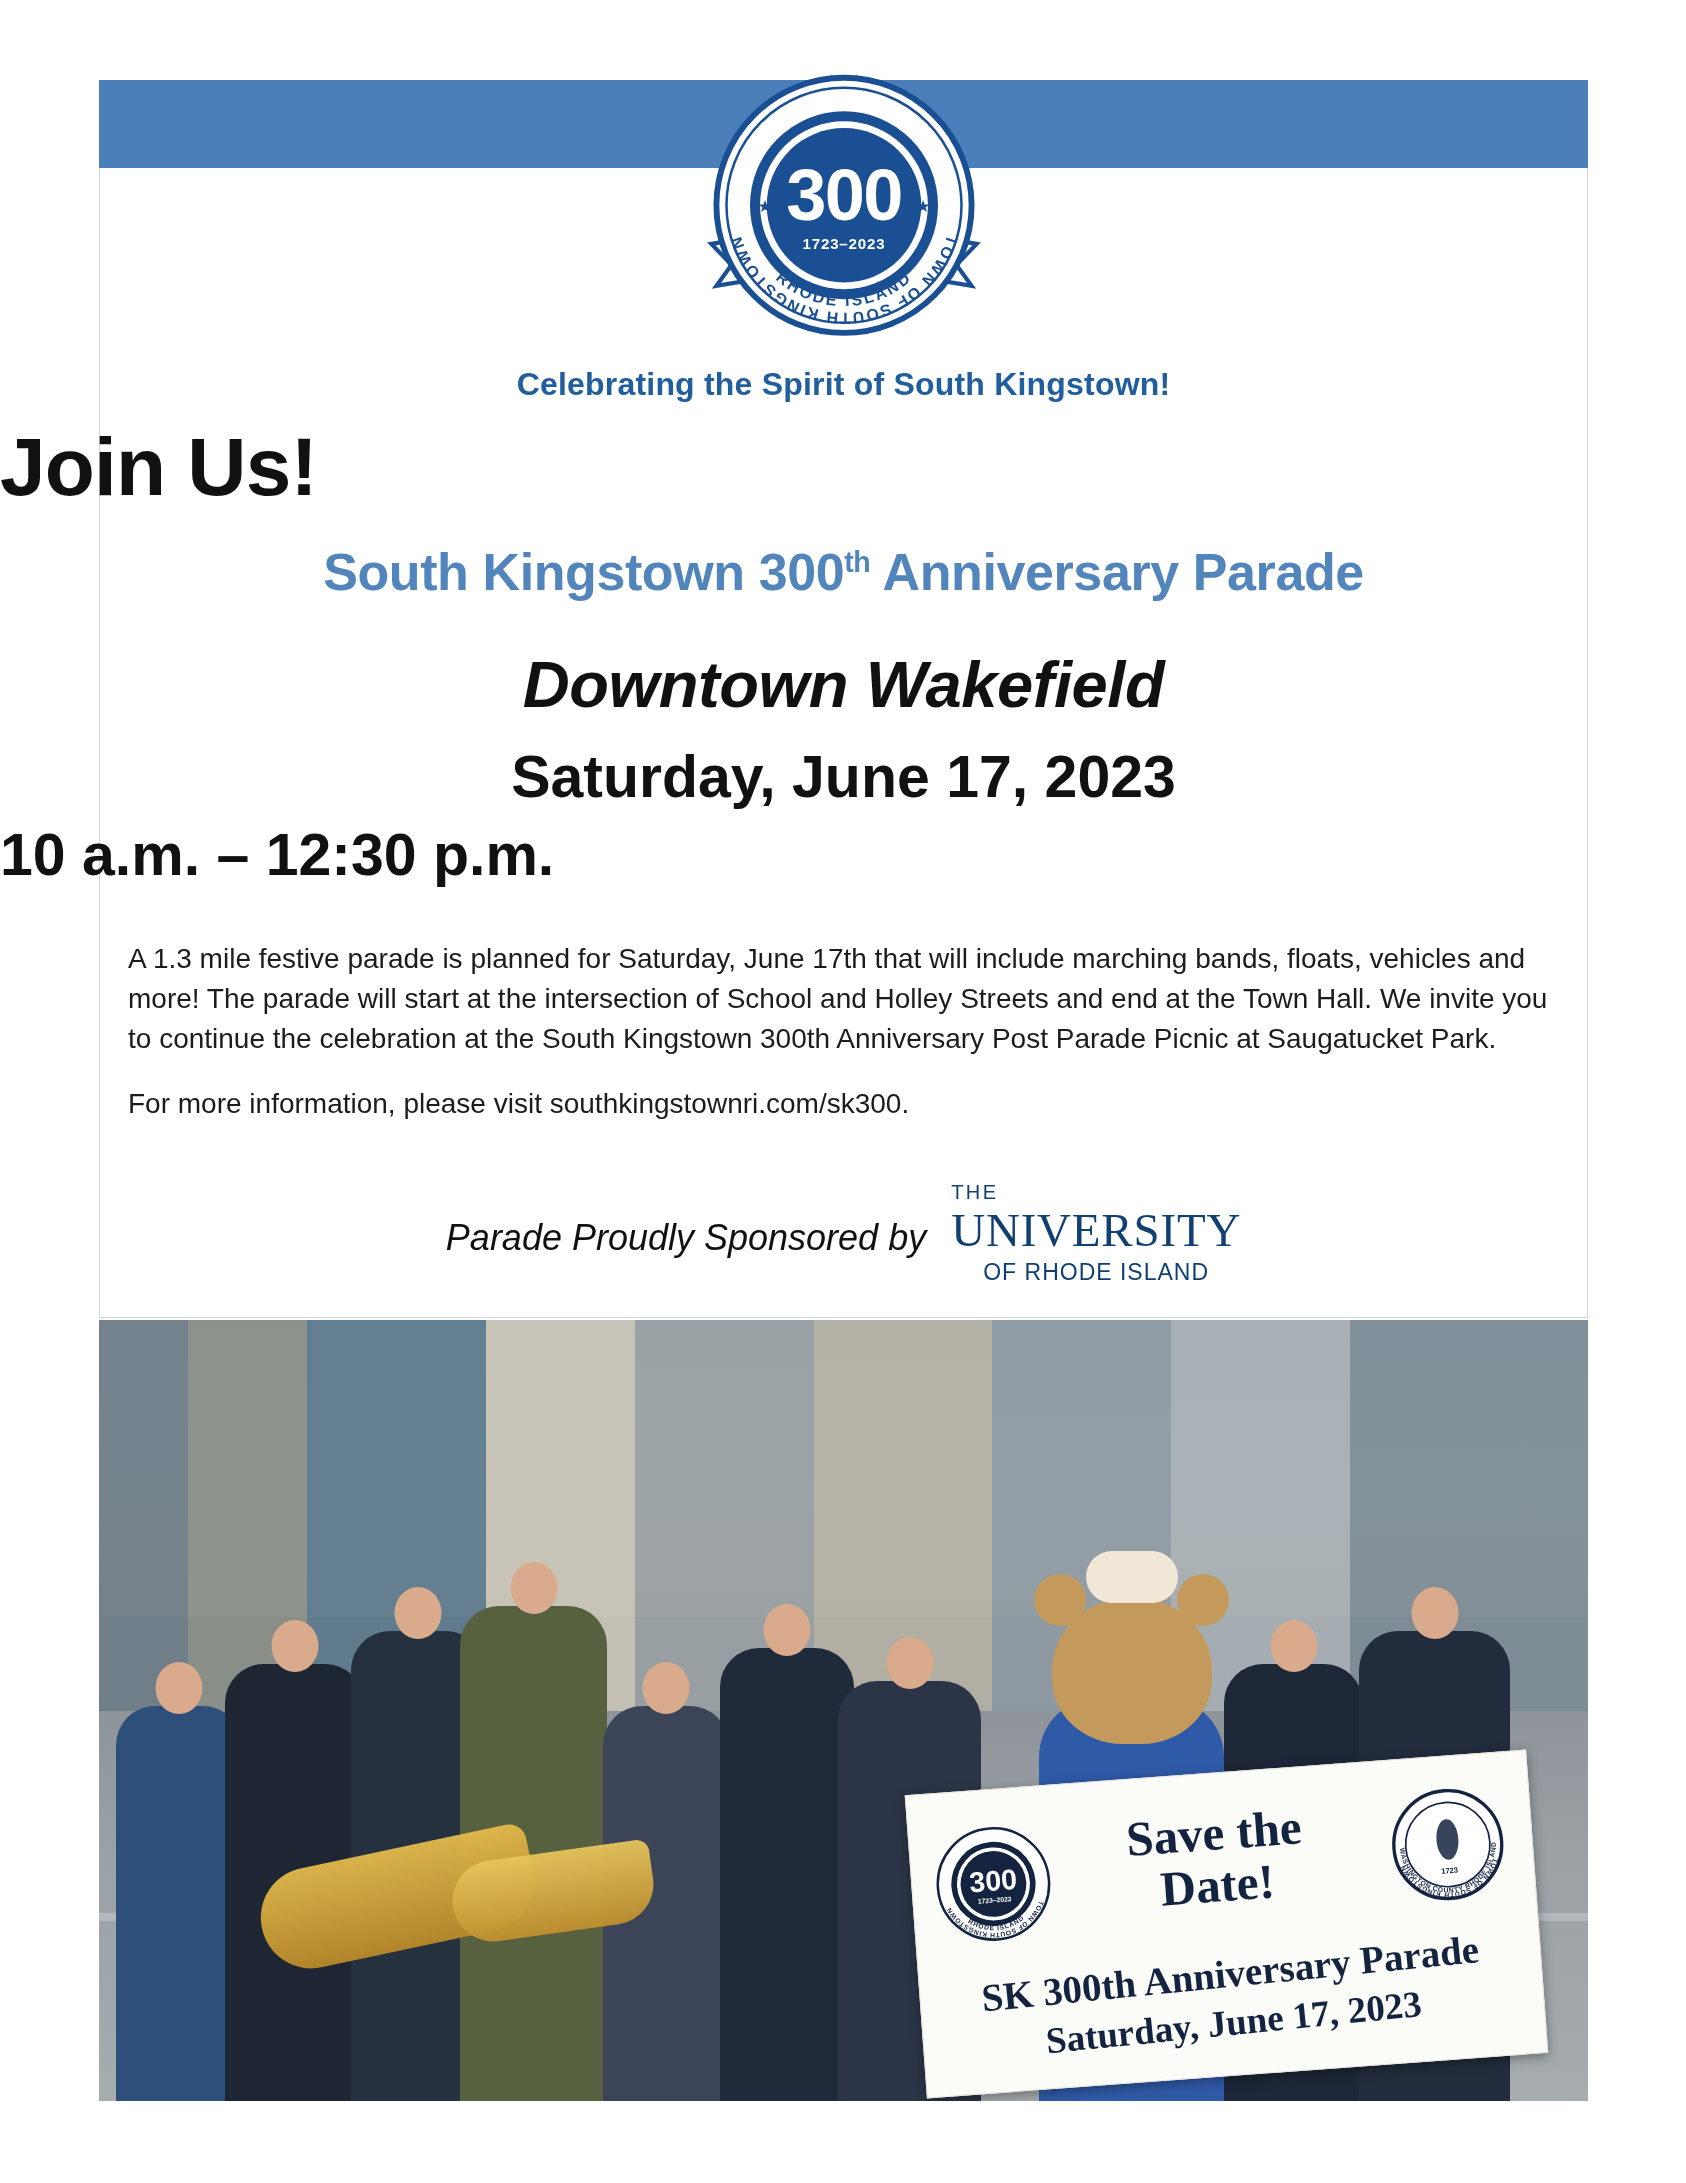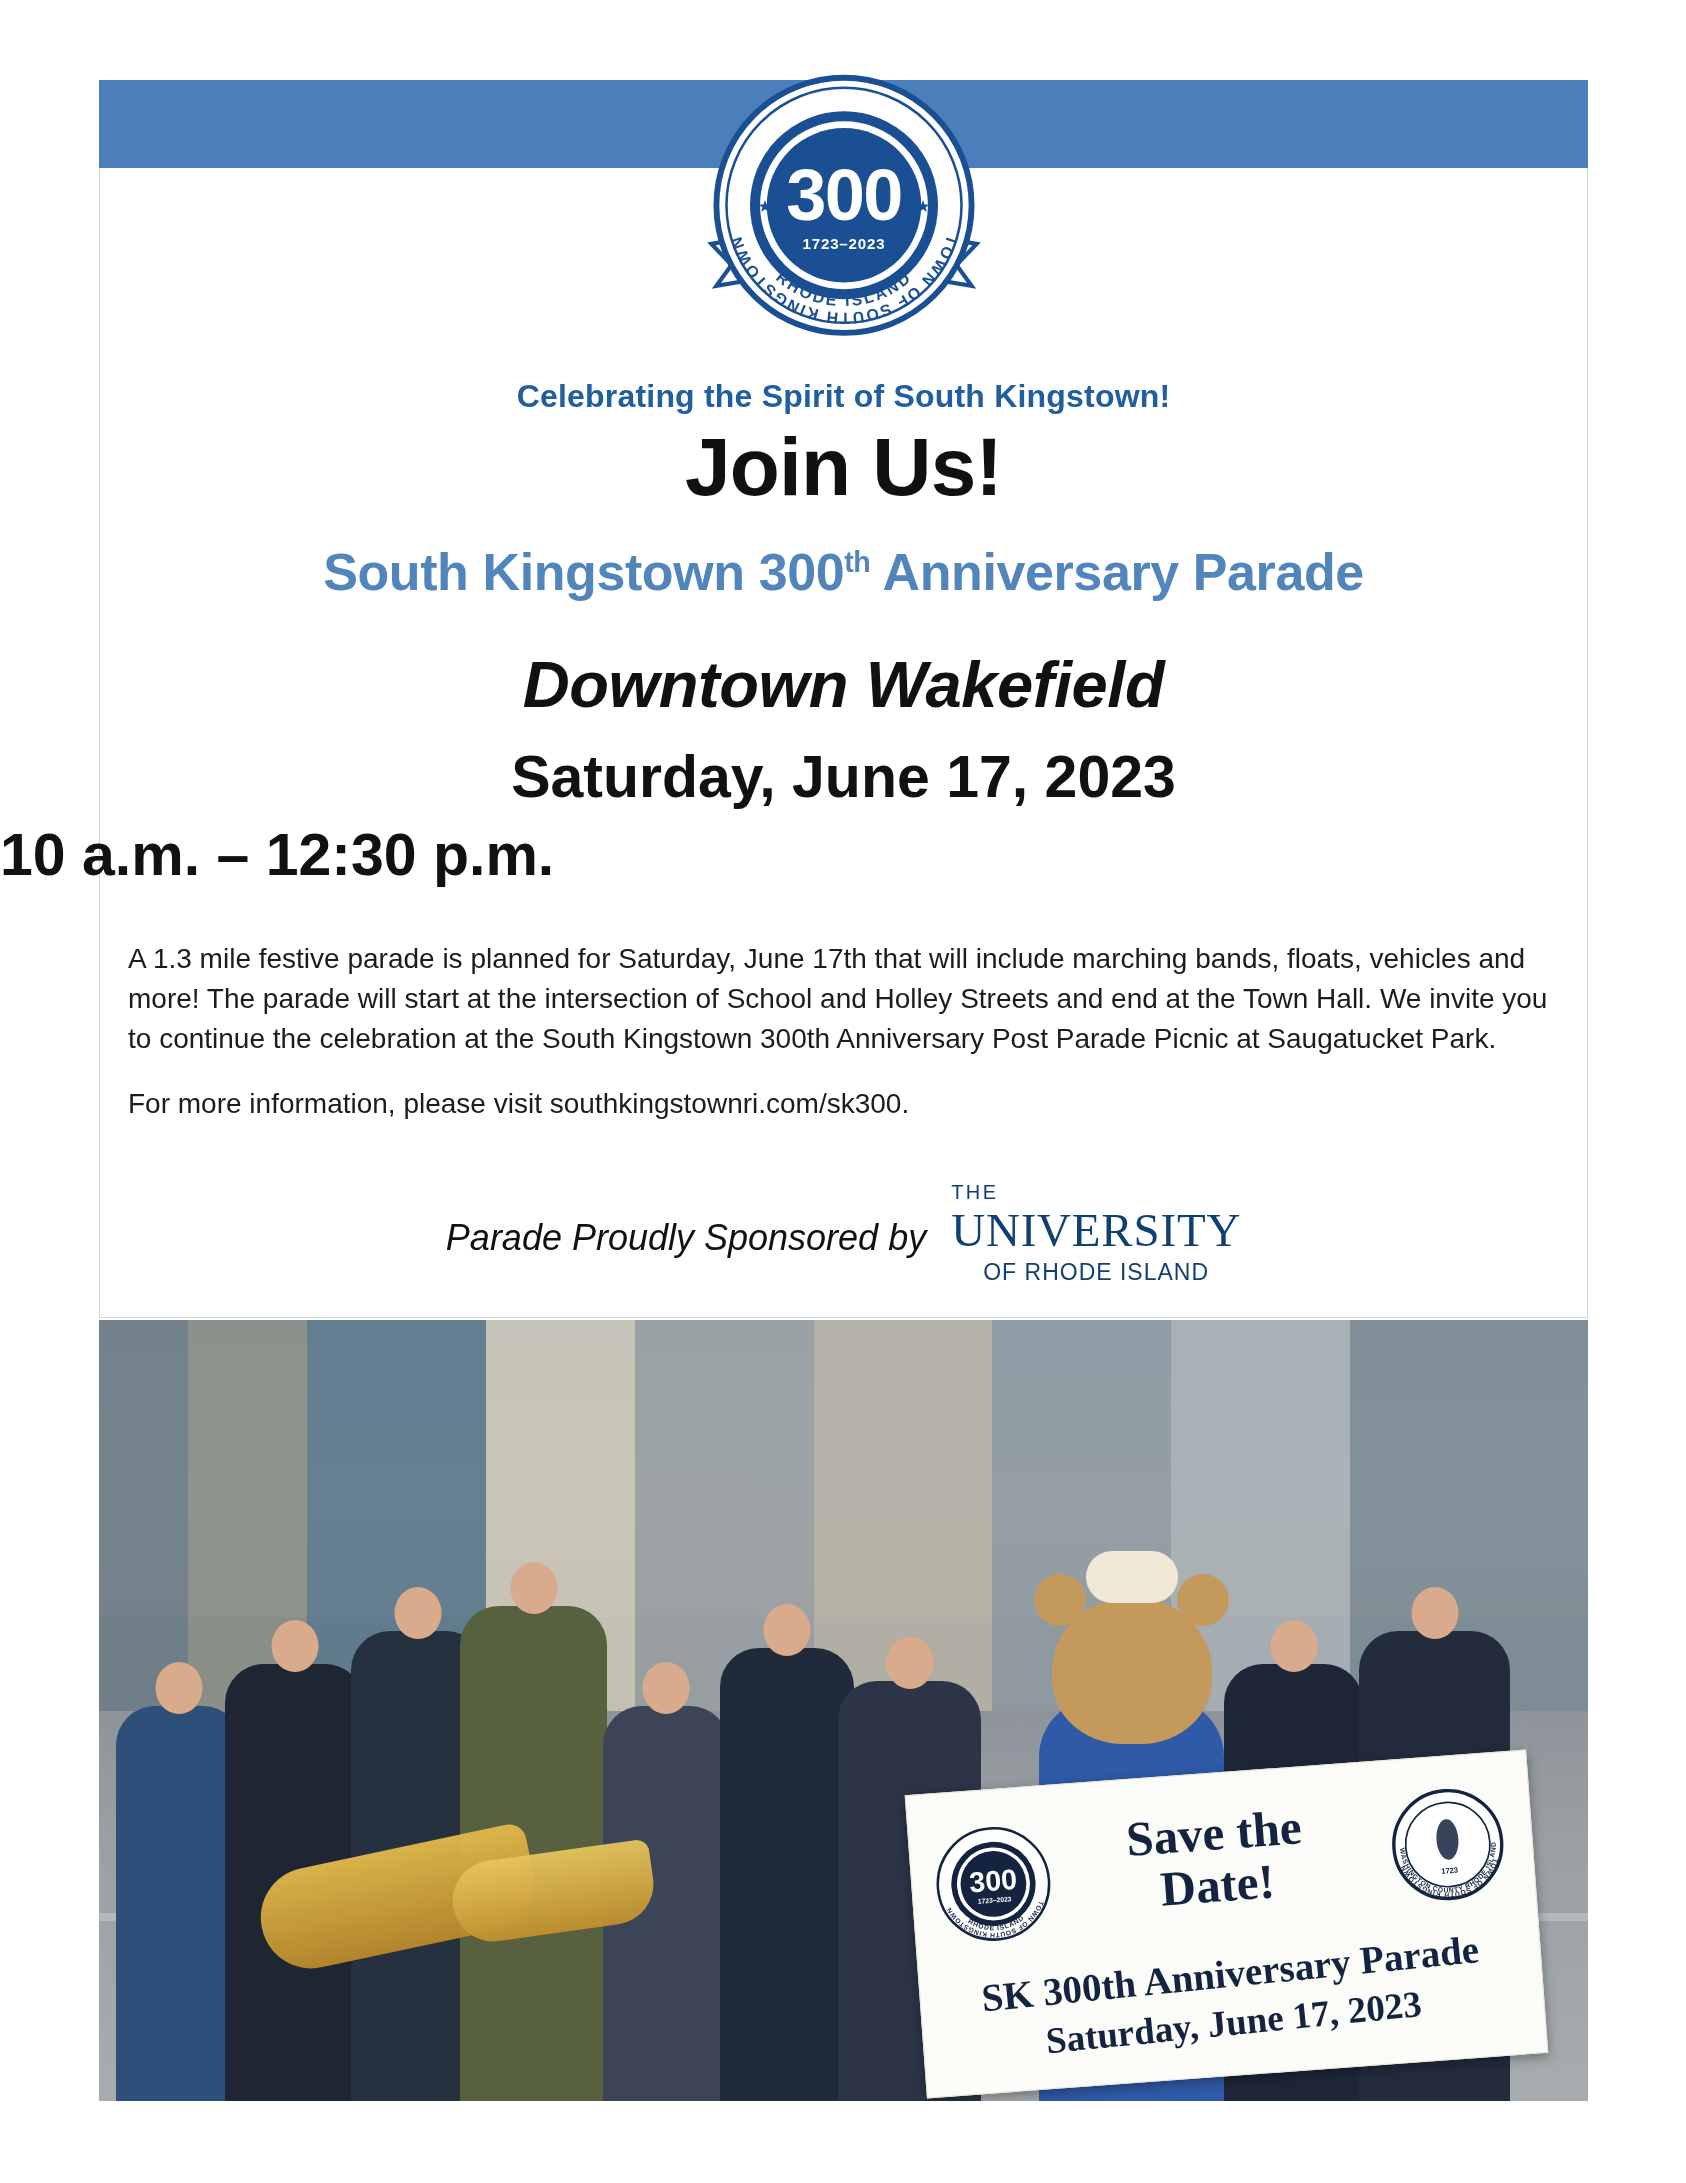--- a/index.html
+++ b/index.html
@@ -51,36 +51,36 @@
     top: 71px;
     left: 50%;
     transform: translateX(-50%);
     width: 336px;
     height: 277px;
     z-index: 5;
   }
 
   .tagline {
     position: absolute;
-    top: 378px;
+    top: 366px;
     left: 0;
     width: 100%;
     text-align: center;
     color: #215e9e;
     font-size: 32px;
     font-weight: bold;
     letter-spacing: 0.2px;
   }
 
   .join-us {
     position: absolute;
     top: 420px;
     left: 0;
     width: 100%;
-    text-align: center;
+    text-align: left;
     color: #111111;
     font-size: 82px;
     font-weight: bold;
     letter-spacing: -0.8px;
   }
 
   .subtitle {
     position: absolute;
     top: 542px;
     left: 0;

